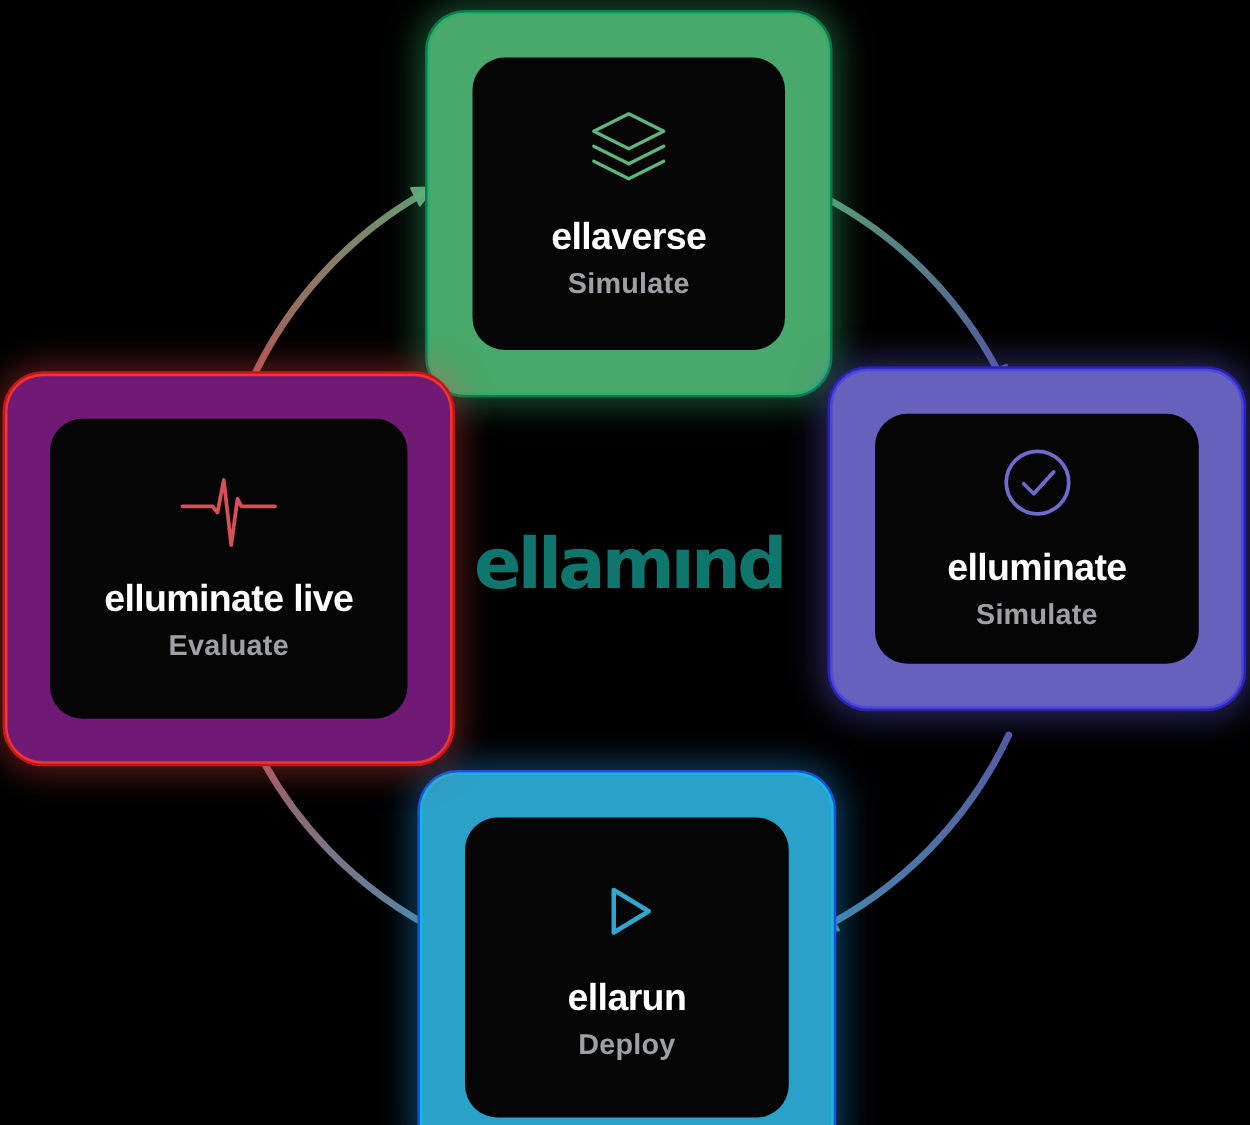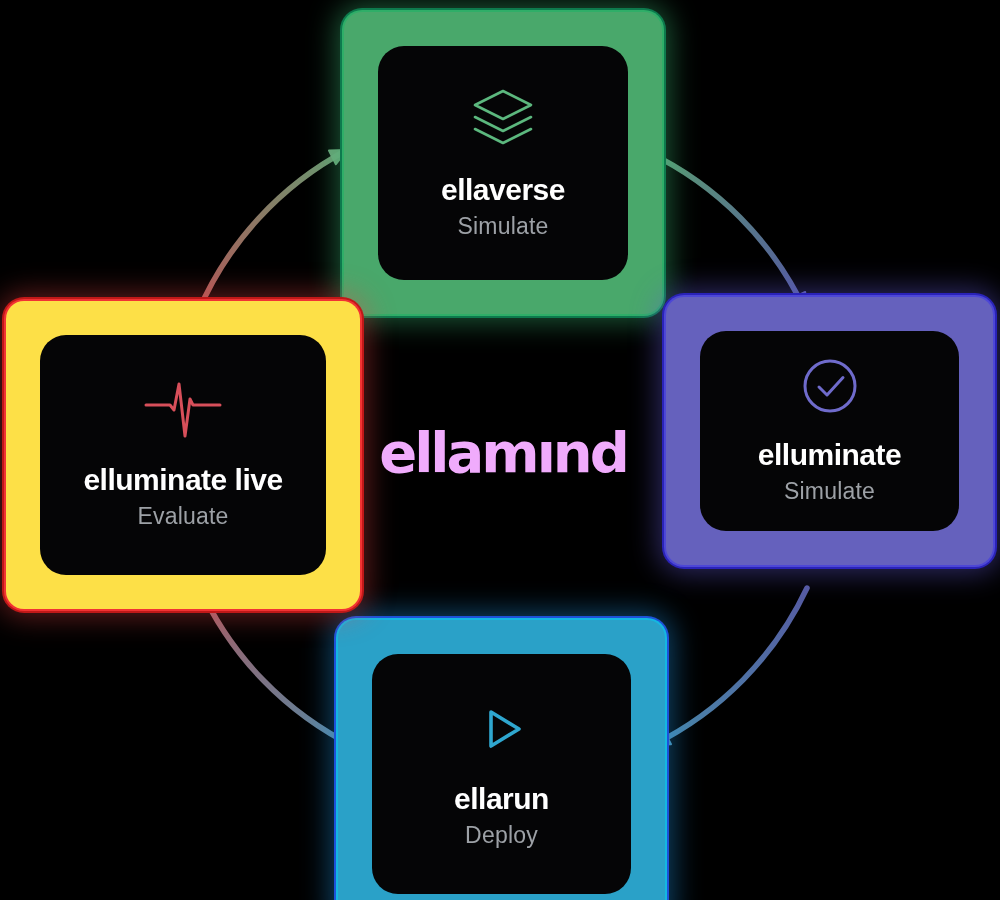--- a/index.html
+++ b/index.html
@@ -5,53 +5,53 @@
   html,body{margin:0;padding:0;}
   body{
     width:1000px;height:900px;background:#000000;position:relative;
     overflow:hidden;font-family:"Liberation Sans","DejaVu Sans",sans-serif;
   }
   #stage{position:absolute;inset:0;width:1000px;height:900px;}
   
   #arcs{position:absolute;left:0;top:0;z-index:1;}
   
   .card{
-    position:absolute;z-index:2;border-radius:18px;padding:34px;
+    position:absolute;z-index:2;border-radius:28px;padding:34px;
     box-sizing:border-box;
   }
   .card-inner{
     width:100%;height:100%;background:#050506;border-radius:26px;
     display:flex;flex-direction:column;align-items:center;justify-content:center;
   }
   .card-icon{display:block;margin-bottom:24px;}
   .card-title{
     color:#ffffff;font-size:30px;font-weight:600;letter-spacing:-0.5px;
     line-height:1.1;white-space:nowrap;
   }
   .card-subtitle{
-    color:#9da1a6;font-size:23px;font-weight:400;margin-top:7px;
+    color:#9da1a6;font-size:23px;font-weight:700;margin-top:7px;
     letter-spacing:0.2px;white-space:nowrap;
   }
   .card-top{left:344px;top:12px;width:318px;height:302px;
     background:#49a86b;
     box-shadow:0 0 0 2px #2fae68,0 0 0 4px #0d7a4d,0 0 28px 8px rgba(60,190,120,.45);}
   .card-right{left:666px;top:297px;width:327px;height:268px;
     background:#6561bd;
     box-shadow:0 0 0 2px #4d47d6,0 0 0 4px #2a23b8,0 0 28px 8px rgba(100,90,220,.45);}
   .card-bottom{left:338px;top:620px;width:327px;height:308px;
     background:#2aa1c8;
     box-shadow:0 0 0 2px #15b7e2,0 0 0 4px #1d52d8,0 0 28px 8px rgba(30,150,230,.45);}
   .card-left{left:6px;top:301px;width:354px;height:308px;
-    background:#fde047;
+    background:#701a75;
     box-shadow:0 0 0 2px #f23333,0 0 0 4px #c01818,0 0 28px 8px rgba(240,70,70,.4);}
   
   #logo{
     position:absolute;z-index:2;left:503px;top:452px;
     transform:translate(-50%,-50%);
-    color:#f0abfc;font-size:56px;font-weight:700;letter-spacing:-3px;
+    color:#0f766e;font-size:56px;font-weight:700;letter-spacing:-3px;
     font-family:"DejaVu Sans","Liberation Sans",sans-serif;
     white-space:nowrap;
   }
 </style>
 </head>
 <body>
 
 <div id="stage">
 
   <svg id="arcs" width="1000" height="900" viewBox="0 0 1000 900">

